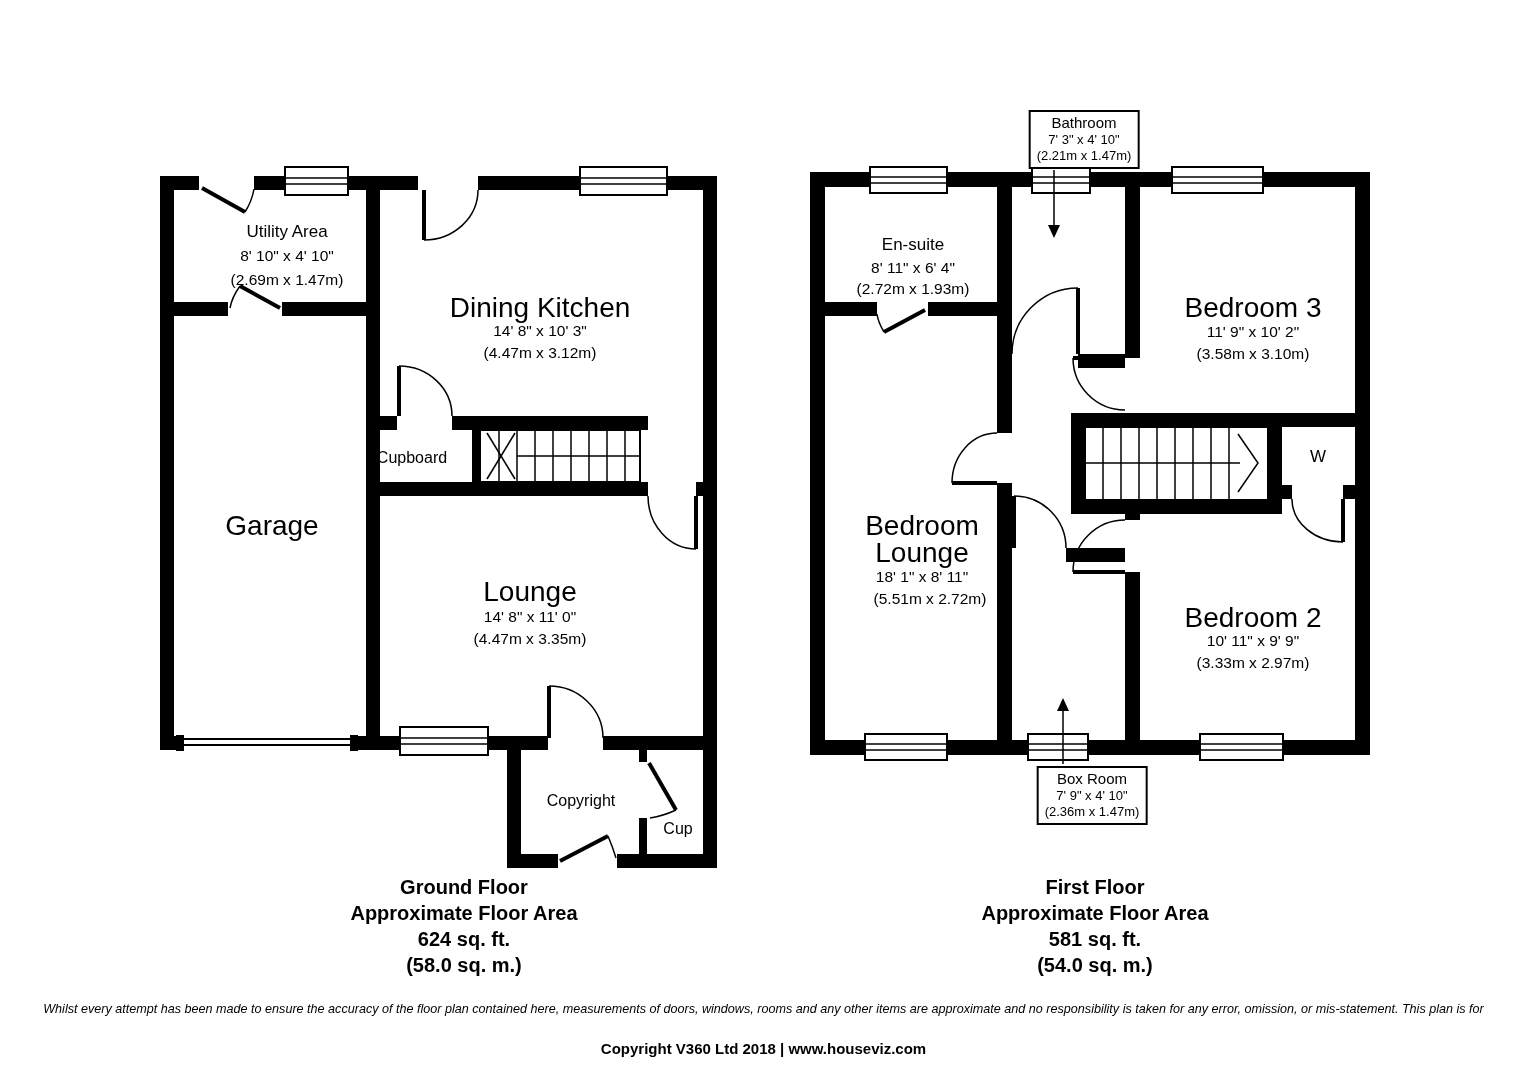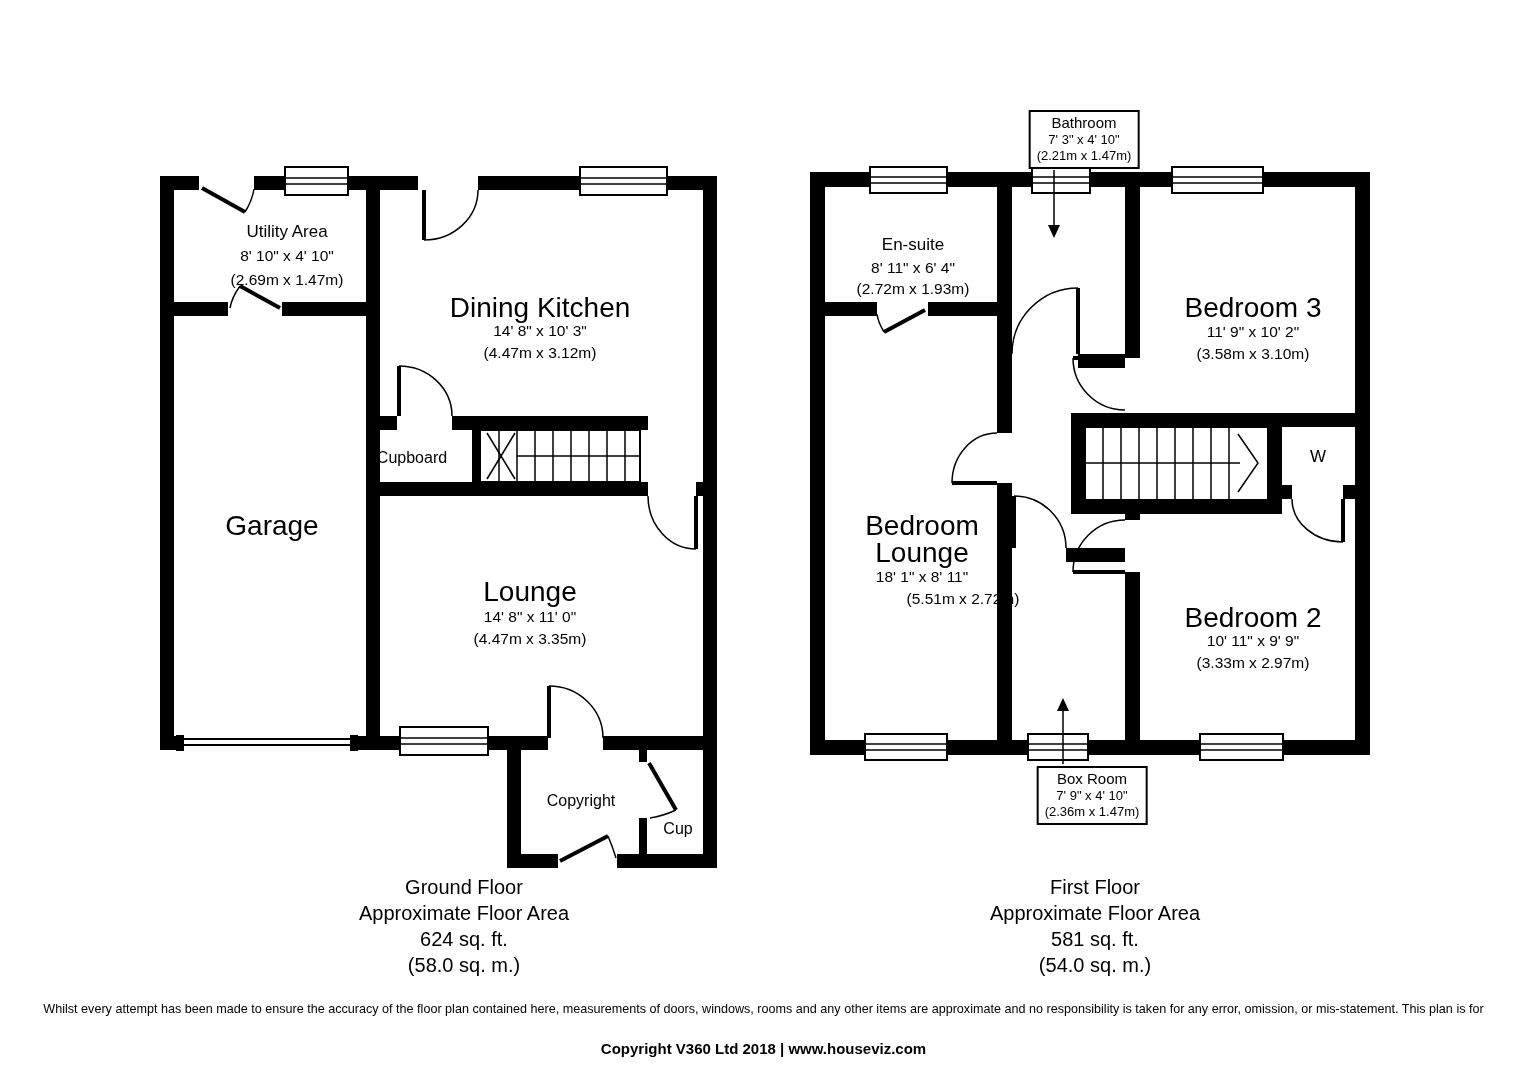--- a/index.html
+++ b/index.html
@@ -13,23 +13,23 @@
   .room-name{font-size:28px;}
   .room-name-sm{font-size:17px;}
   .room-name-xs{font-size:16px;}
   .room-dims{font-size:15.5px;}
   .label-box{
     position:absolute;transform:translate(-50%,0);border:2px solid #000;background:#fff;
     text-align:center;padding:2px 6px 3px 6px;white-space:nowrap;line-height:1.22;z-index:3;
   }
   .label-box .bx-name{font-size:15px;}
   .label-box .bx-dims{font-size:13px;}
-  .caption{position:absolute;transform:translate(-50%,0);text-align:center;font-weight:normal;white-space:nowrap;line-height:1.3;font-size:20px;}
+  .caption{position:absolute;transform:translate(-50%,0);text-align:center;font-weight:bold;white-space:nowrap;line-height:1.3;font-size:20px;}
   .footer{position:absolute;left:0;width:100%;text-align:center;white-space:nowrap;}
-  .footer-line{font-size:12.6px;}
+  .footer-line{font-size:12.6px;font-style:italic;}
   .footer-copy{font-size:15px;font-weight:bold;}
 </style>
 </head>
 <body>
 
 <div class="canvas">
 
   <svg class="plan" width="1527" height="1080" viewBox="0 0 1527 1080">
 
     <g>
@@ -262,21 +262,21 @@
   <div class="lbl room-dims" style="left:913px;top:268px">8' 11" x 6' 4"</div>
   <div class="lbl room-dims" style="left:913px;top:289px">(2.72m x 1.93m)</div>
 
   <div class="lbl room-name" style="left:1253px;top:307px">Bedroom 3</div>
   <div class="lbl room-dims" style="left:1253px;top:332px">11' 9" x 10' 2"</div>
   <div class="lbl room-dims" style="left:1253px;top:354px">(3.58m x 3.10m)</div>
 
   <div class="lbl room-name" style="left:922px;top:525px">Bedroom</div>
   <div class="lbl room-name" style="left:922px;top:552px">Lounge</div>
   <div class="lbl room-dims" style="left:922px;top:577px">18' 1" x 8' 11"</div>
-  <div class="lbl room-dims" style="left:963px;top:599px">(5.51m x 2.72m)</div>
+  <div class="lbl room-dims" style="left:930px;top:599px">(5.51m x 2.72m)</div>
 
   <div class="lbl room-name" style="left:1253px;top:617px">Bedroom 2</div>
   <div class="lbl room-dims" style="left:1253px;top:641px">10' 11" x 9' 9"</div>
   <div class="lbl room-dims" style="left:1253px;top:663px">(3.33m x 2.97m)</div>
 
   <div class="lbl room-name-sm" style="left:1318px;top:457px">W</div>
 
   <div class="label-box" style="left:1084px;top:110px">
     <div class="bx-name">Bathroom</div>
     <div class="bx-dims">7' 3" x 4' 10"</div>

